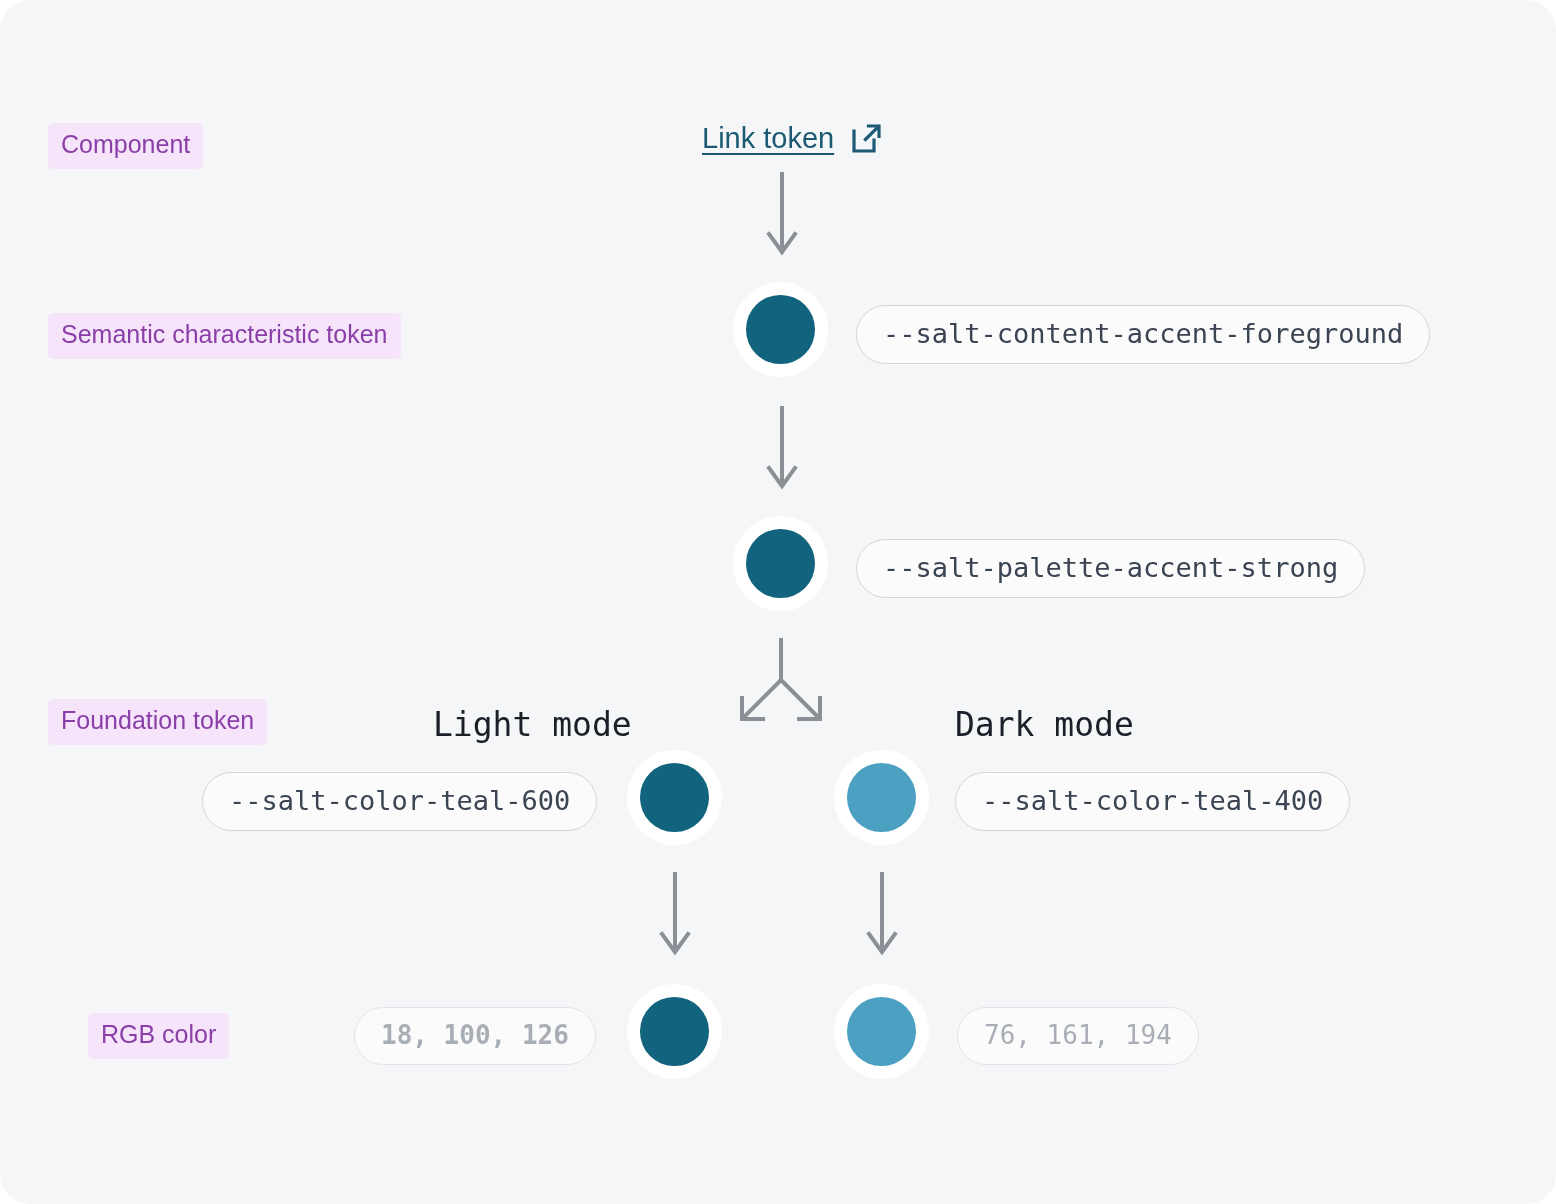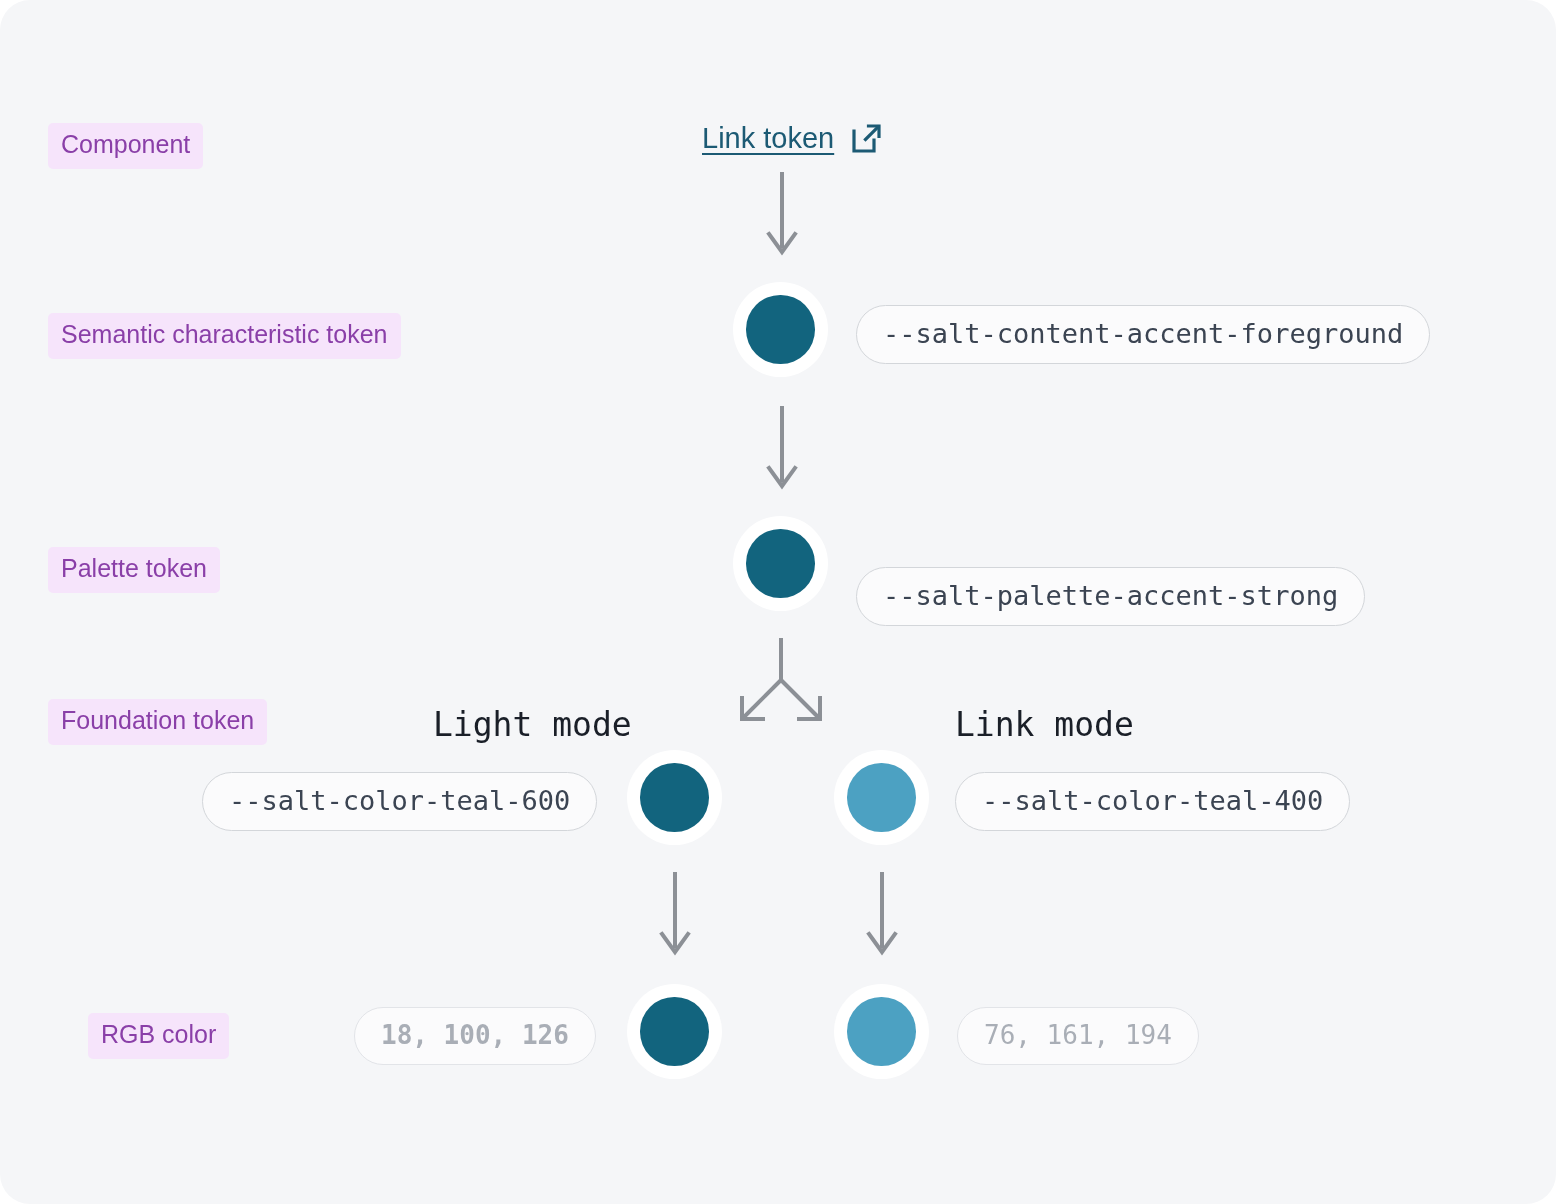--- a/index.html
+++ b/index.html
@@ -138,49 +138,46 @@
     <span class="token-pill">--salt-content-accent-foreground</span>
   </div>
 
   <div class="abs" style="left:766px; top:406px;">
     <svg width="32" height="86" viewBox="0 0 32 86">
       <path d="M16 0 L16 76" stroke="#8c9096" stroke-width="4" stroke-linecap="butt"></path>
       <path d="M3 62 L16 80 L29 62" stroke="#8c9096" stroke-width="4" fill="none" stroke-linecap="square" stroke-linejoin="miter"></path>
     </svg>
   </div>
 
-  <div class="abs" style="left:48px; top:547px;">
-    <span class="cat-label">Palette token</span>
-  </div>
 
   <div class="abs swatch" style="left:733px; top:516px; width:95px; height:95px;">
     <span class="dot" style="background:#12647e;"></span>
   </div>
 
-  <div class="abs" style="left:856px; top:539px;margin-top:28px;">
+  <div class="abs" style="left:856px; top:539px;">
     <span class="token-pill">--salt-palette-accent-strong</span>
   </div>
 
   <div class="abs" style="left:733px; top:638px;">
     <svg width="96" height="90" viewBox="0 0 96 90">
       <path d="M48 0 L48 42" stroke="#8c9096" stroke-width="4" stroke-linecap="butt"></path>
       <path d="M48 42 L9 81" stroke="#8c9096" stroke-width="4" stroke-linecap="butt"></path>
       <path d="M48 42 L87 81" stroke="#8c9096" stroke-width="4" stroke-linecap="butt"></path>
       <path d="M9 58 L9 81 L32 81" stroke="#8c9096" stroke-width="4" fill="none" stroke-linejoin="miter" stroke-linecap="butt"></path>
       <path d="M87 58 L87 81 L64 81" stroke="#8c9096" stroke-width="4" fill="none" stroke-linejoin="miter" stroke-linecap="butt"></path>
     </svg>
   </div>
 
   <div class="abs" style="left:48px; top:699px;">
     <span class="cat-label">Foundation token</span>
   </div>
 
   <div class="abs mode-caption" style="left:433px; top:705px;">Light mode</div>
 
-  <div class="abs mode-caption" style="left:955px; top:705px;">Link mode</div>
+  <div class="abs mode-caption" style="left:955px; top:705px;">Dark mode</div>
 
   <div class="abs" style="left:202px; top:772px;">
     <span class="token-pill">--salt-color-teal-600</span>
   </div>
 
   <div class="abs swatch" style="left:627px; top:750px; width:95px; height:95px;">
     <span class="dot" style="background:#12647e;"></span>
   </div>
 
   <div class="abs swatch" style="left:834px; top:750px; width:95px; height:95px;">

